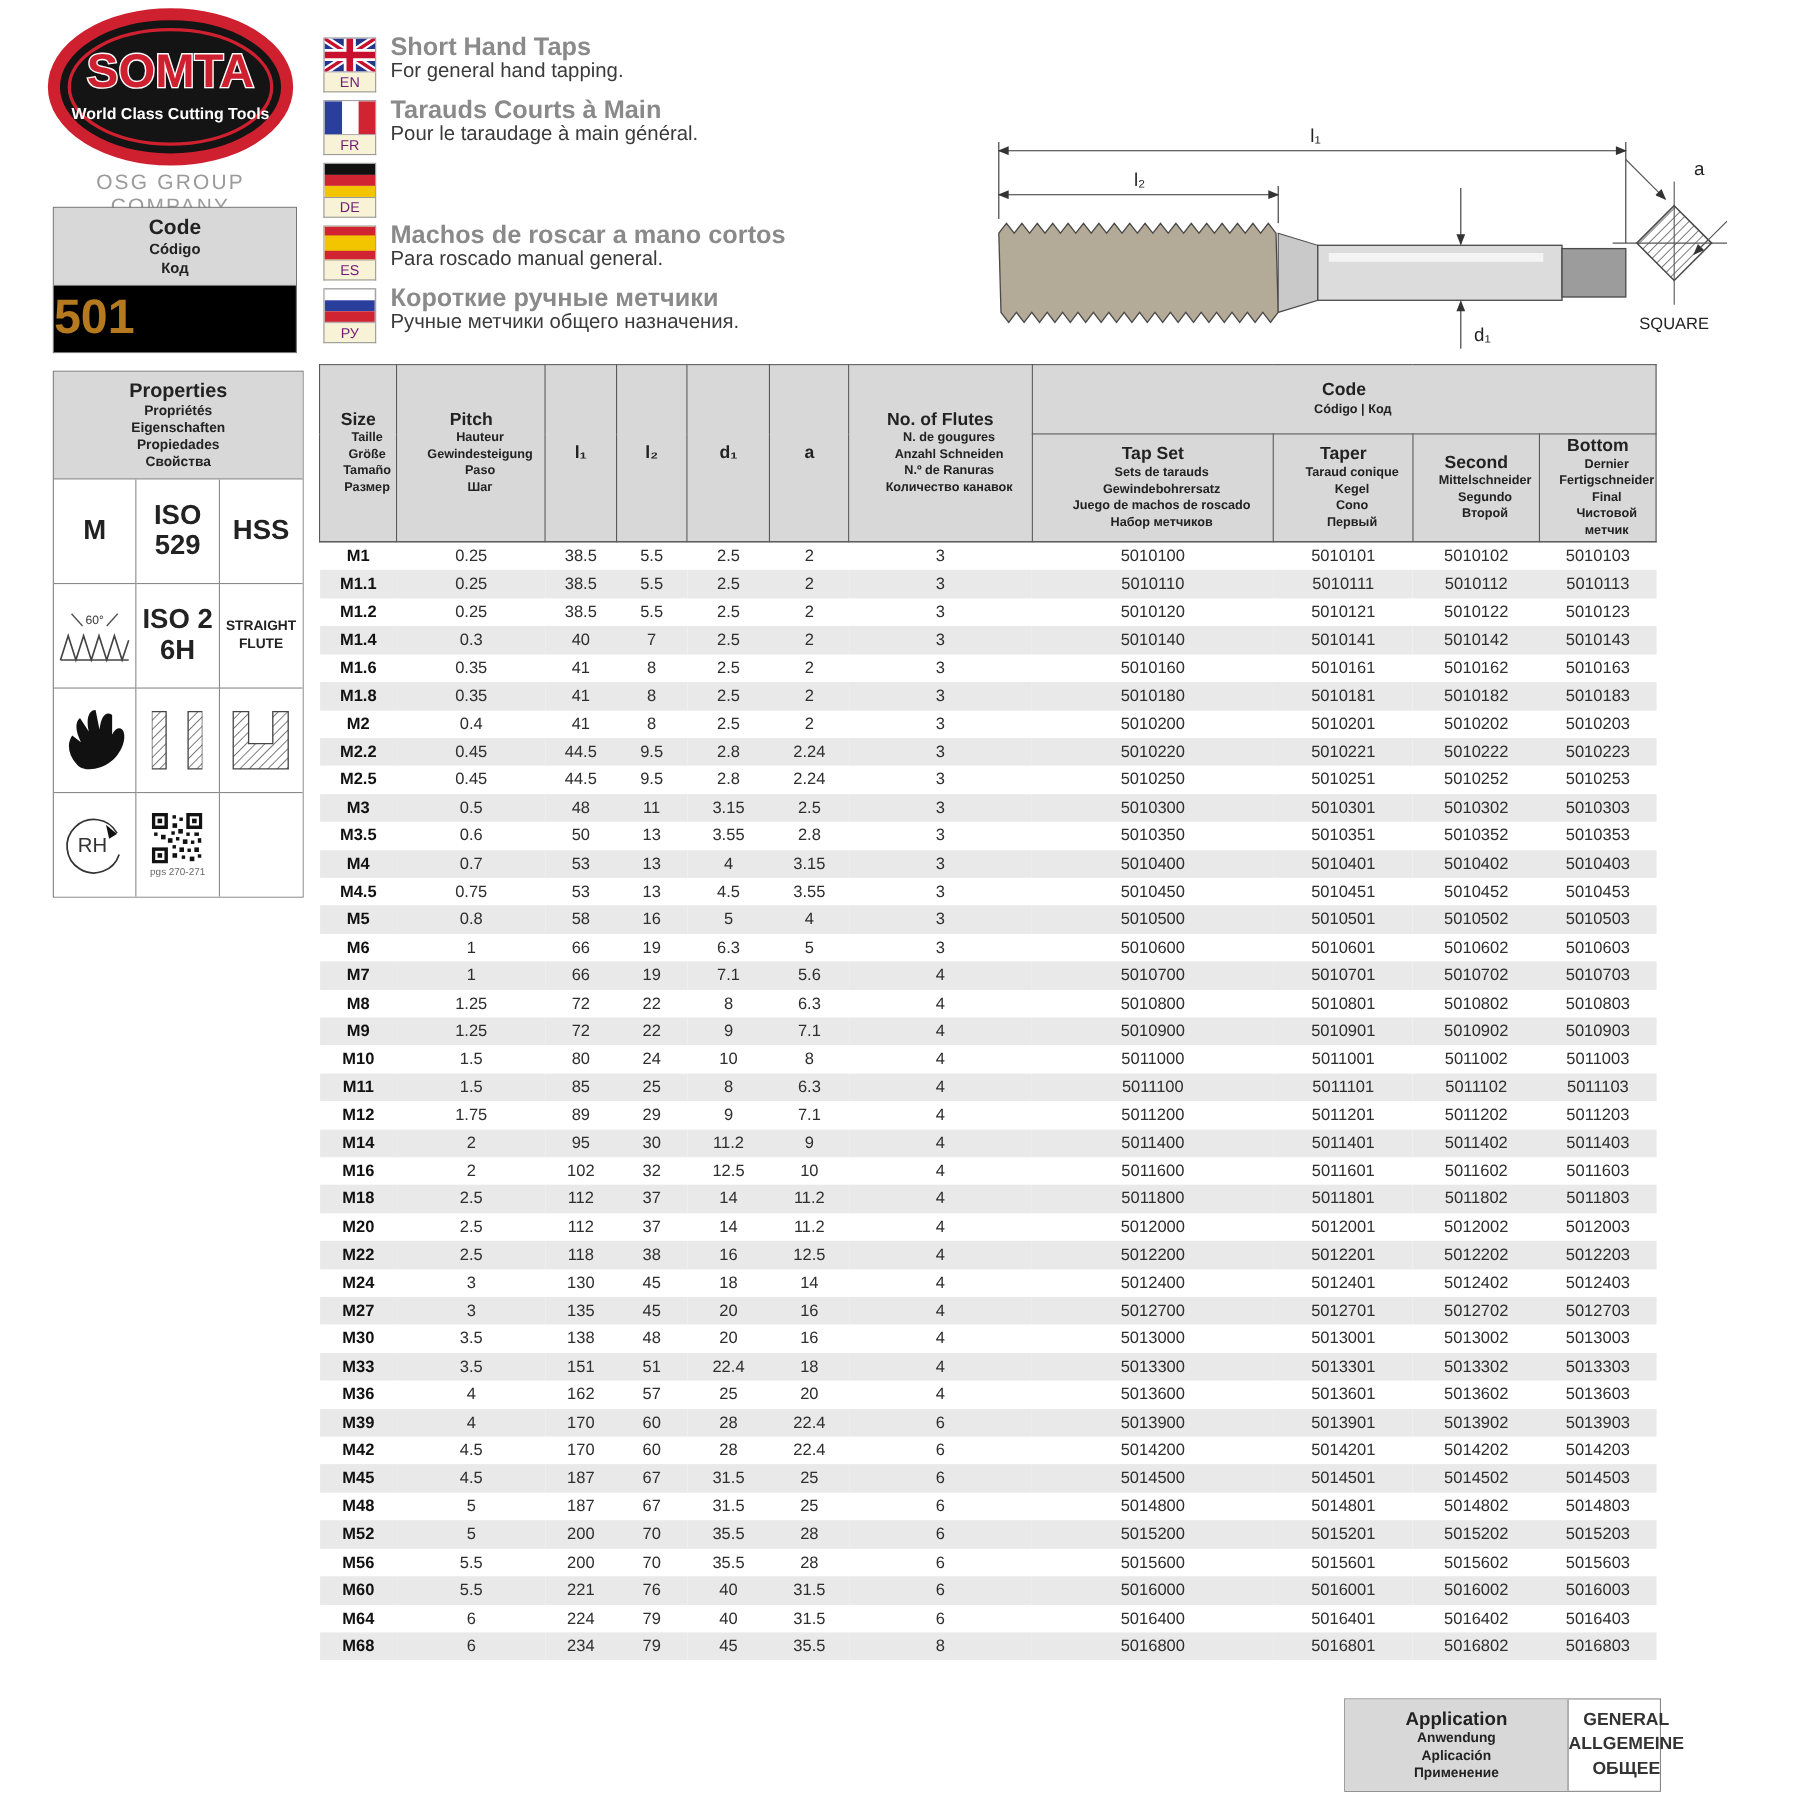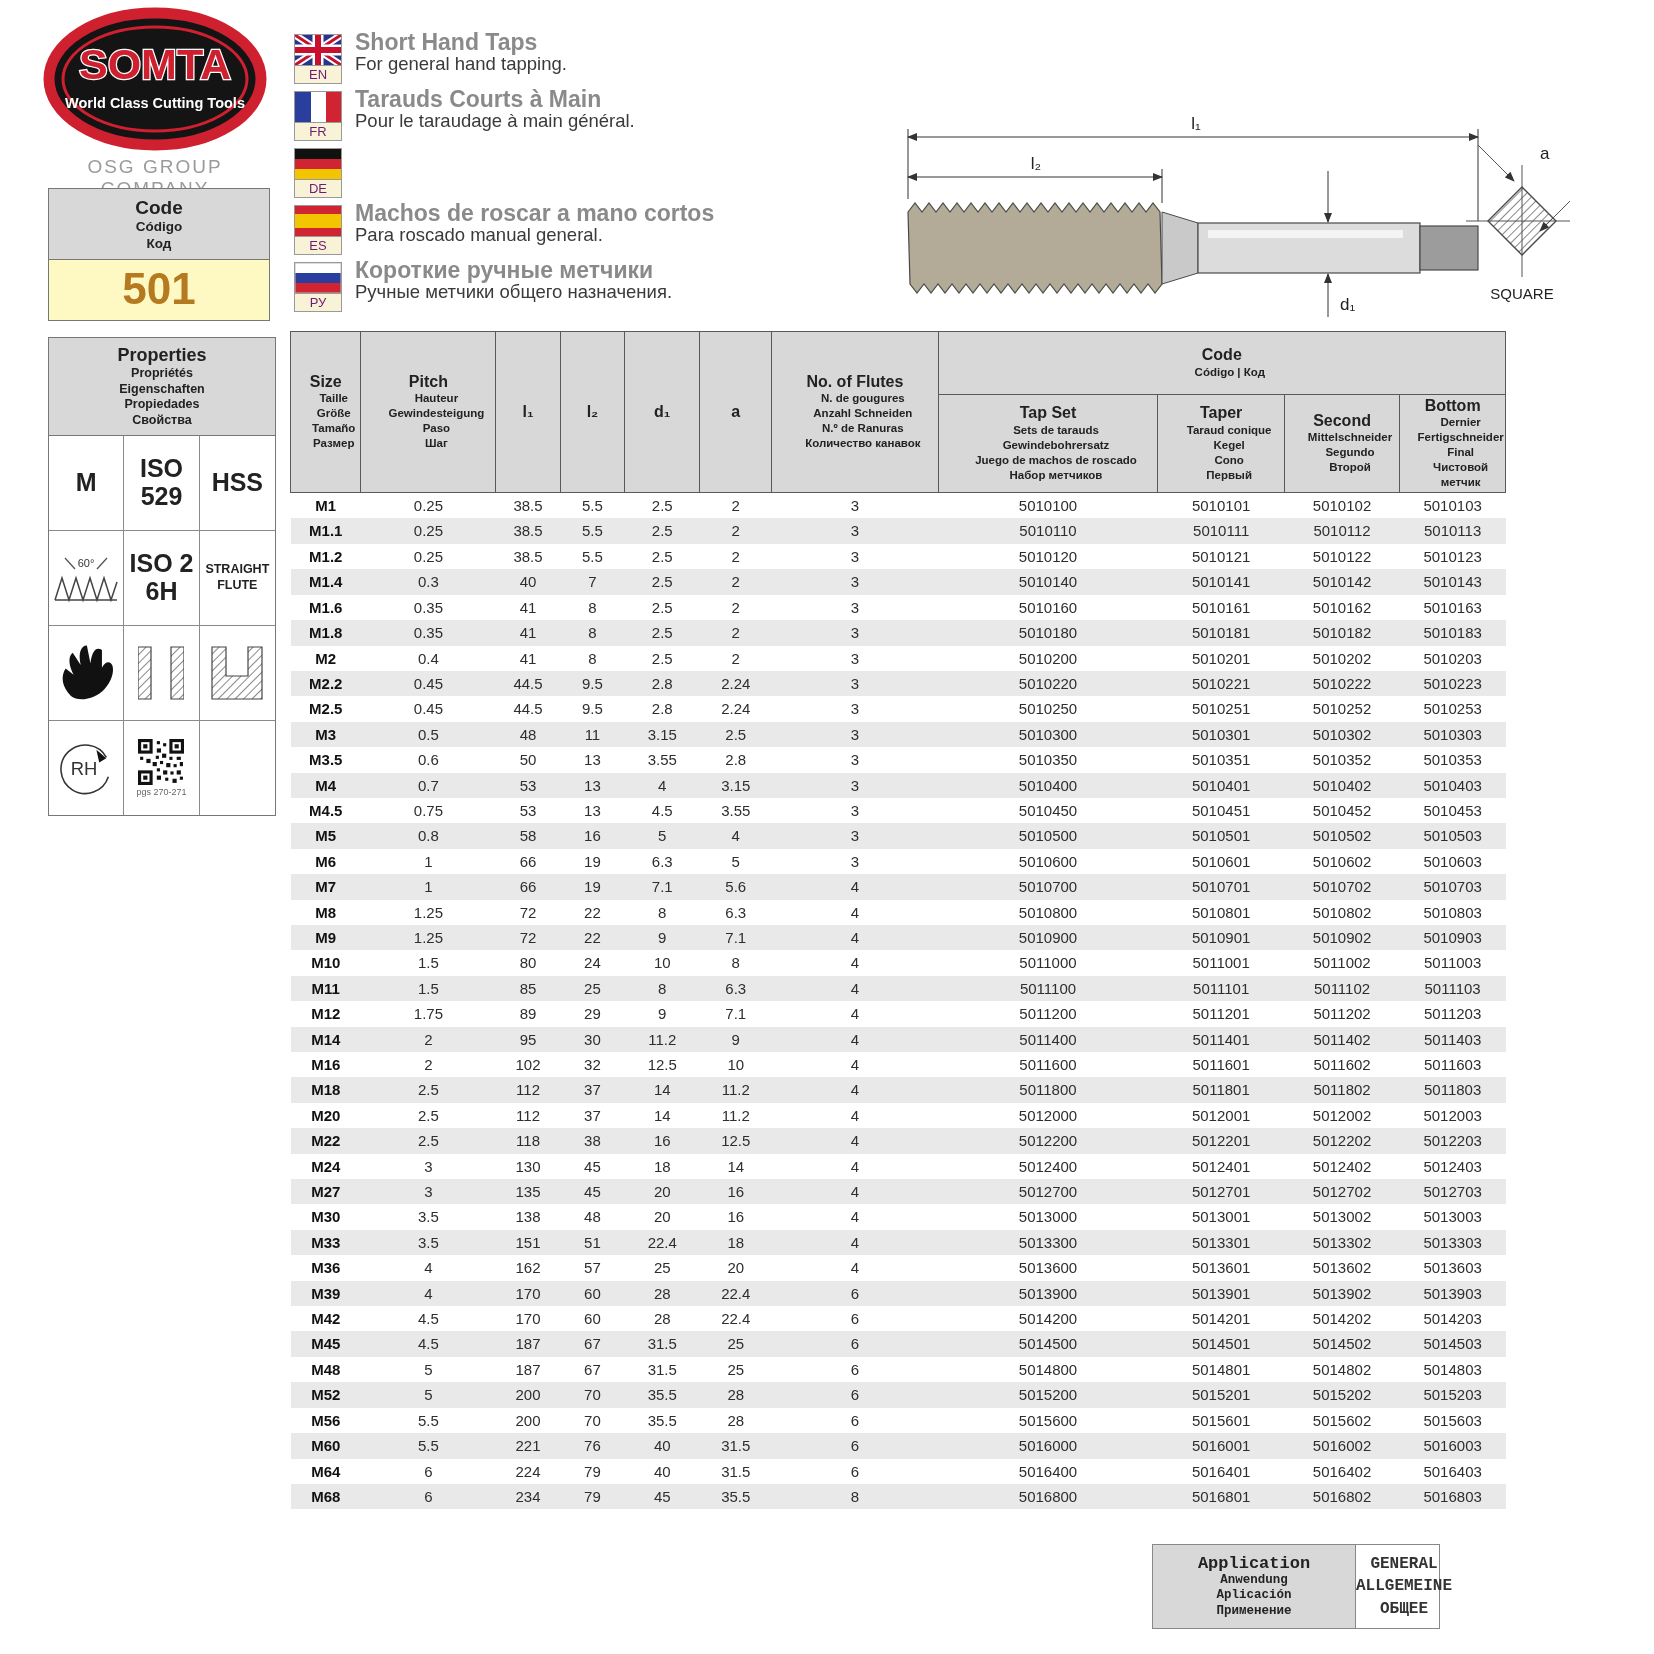--- a/index.html
+++ b/index.html
@@ -14,22 +14,22 @@
   #logo{left:40px;top:6px;width:230px;height:150px;}
   #osg-line{left:40px;top:156px;width:230px;text-align:center;
     color:#9b9b9b;font-size:19px;letter-spacing:2px;}
 
   
   #code-box{left:48px;top:188px;width:220px;border:1px solid #777;}
   #code-box .cb-head{background:#d8d8d8;border-bottom:1px solid #777;
     text-align:center;padding:8px 4px 6px;}
   #code-box .cb-head .t{font-weight:bold;font-size:19px;}
   #code-box .cb-head .s{font-weight:bold;font-size:13.5px;white-space:pre-line;line-height:1.25;}
-  #code-box .cb-val{text-align:center;font-weight:bold;font-size:44px;
-    color:#b5791f;padding:4px 0 6px;background:#fef9c3;}
+  #code-box .cb-val{text-align:left;font-weight:bold;font-size:44px;
+    color:#b5791f;padding:4px 0 6px;background:#000000;}
 
   
   #langs{left:294px;top:34px;width:580px;}
   .lang-item{display:flex;align-items:flex-start;margin-bottom:7px;}
   .flag-wrap{width:48px;flex:0 0 48px;}
   .flag-wrap svg{display:block;border:1px solid #999;}
   .flag-label{width:46px;border:1px solid #999;border-top:none;background:#f8f3d6;
     text-align:center;font-size:13px;color:#701a75;line-height:17px;height:17px;}
   .lang-text{margin-left:13px;margin-top:-4px;}
   .lang-title{font-weight:bold;font-size:23px;color:#8a8a8a;line-height:1.05;}
@@ -62,22 +62,22 @@
   thead .t{font-weight:bold;font-size:16px;line-height:1.15;}
   thead .s{font-weight:bold;font-size:11.5px;line-height:1.3;white-space:pre-line;padding-left:16px;}
   thead tr.h1 th{height:58px;}
   thead tr.h2 th{height:88px;}
   tbody td{font-size:15px;height:25.4px;line-height:25.4px;text-align:center;
     padding:0;color:#2e2e2e;}
   tbody td:first-child{font-weight:bold;color:#111;}
   tbody tr:nth-child(even){background:#e9e9e9;}
 
   
-  #app-box{left:1152px;top:1544px;width:286px;height:83px;border:1px solid #888;
-    display:flex;background:#fff;font-family:Liberation Mono, monospace;}
+  #app-box{left:1222px;top:1544px;width:286px;height:83px;border:1px solid #888;
+    display:flex;background:#fff;}
   #app-box .a-left{flex:0 0 202px;background:#d8d8d8;border-right:1px solid #888;
     display:flex;flex-direction:column;align-items:center;justify-content:center;text-align:center;}
   #app-box .a-left .t{font-weight:bold;font-size:17px;}
   #app-box .a-left .s{font-weight:bold;font-size:12.5px;white-space:pre-line;line-height:1.25;}
   #app-box .a-right{flex:1;display:flex;align-items:center;justify-content:center;
     text-align:center;font-weight:bold;font-size:16px;white-space:pre-line;line-height:1.4;color:#333;}
 </style>
 </head>
 <body>
 

